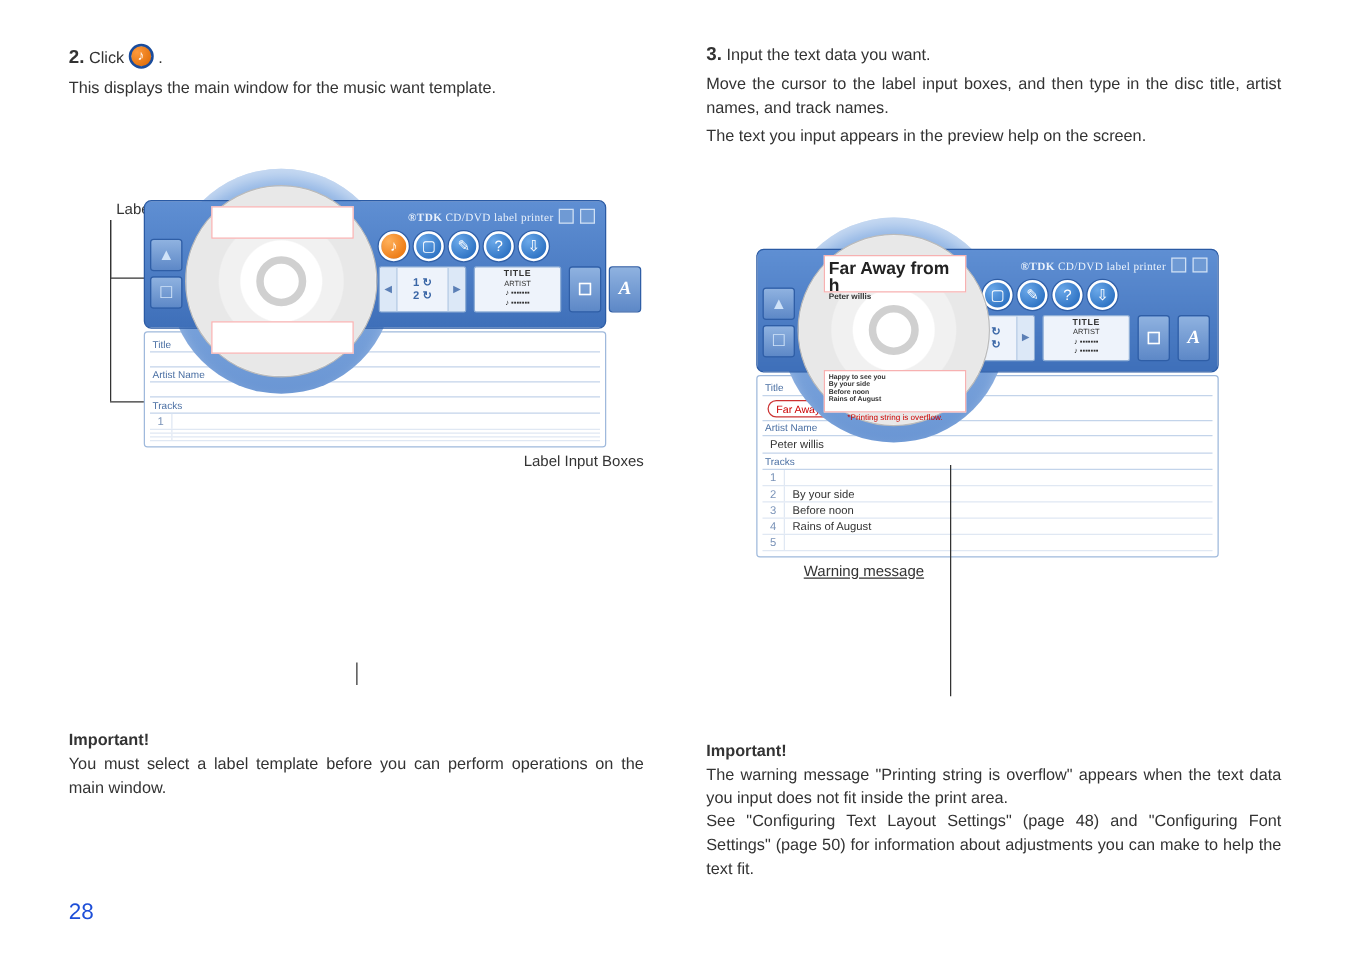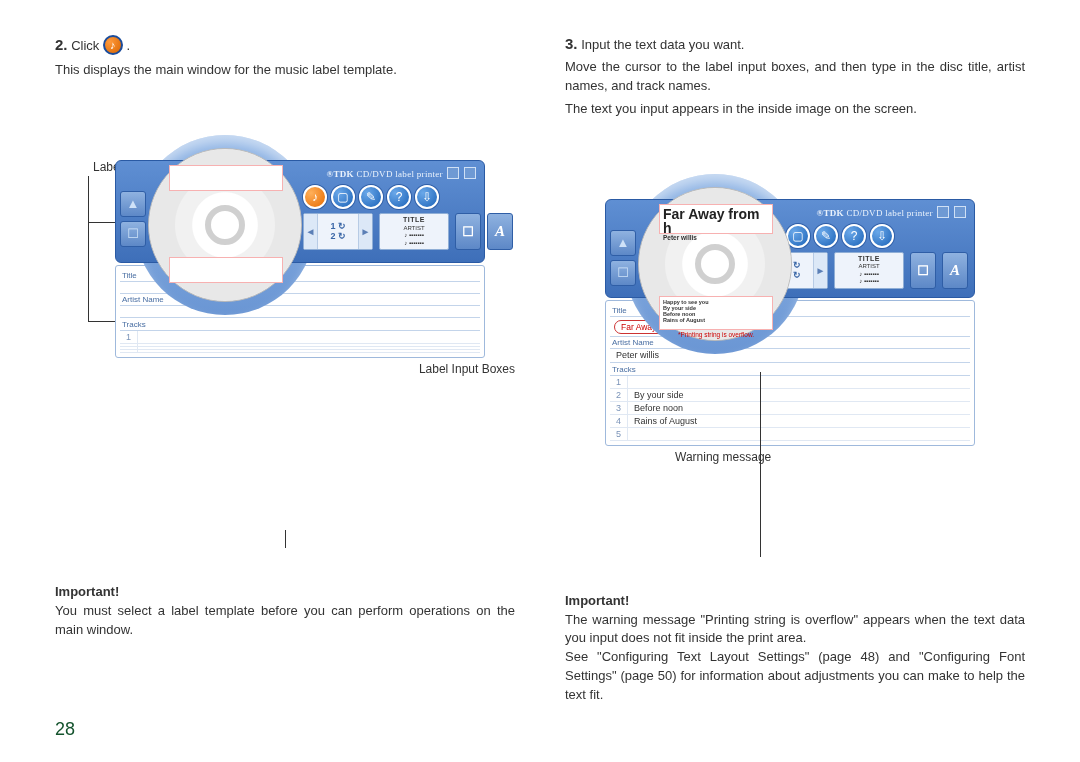--- a/index.html
+++ b/index.html
@@ -86,40 +86,40 @@
   .sq-btn { width:26px; background:linear-gradient(#8fb2e0,#5d88c7); border-radius:3px; border:1px solid #2f5ea6; display:flex;align-items:center;justify-content:center; color:#fff; font-weight:bold; font-size:13px;}
   .sq-btn.italic{ font-style:italic; font-family:"Times New Roman",serif; font-size:15px;}
   .input-area { background:#fff; border:1px solid #9fb9dc; border-radius:3px; margin-top:2px; padding:4px;}
   .lbl { font-size:8px; color:#4a6fa3; border-bottom:1px solid #c3d4ea; padding:1px 2px;}
   .val { font-size:9px; color:#333; padding:1px 6px 2px 6px; border-bottom:1px solid #c3d4ea; min-height:12px;}
   .tracks-head{ font-size:8px; color:#4a6fa3; padding:2px 2px 1px 2px; border-bottom:1px solid #c3d4ea;}
   .track-row{ display:flex; border-bottom:1px solid #e0e8f3; font-size:9px;}
   .track-row .num{ width:18px; text-align:center; color:#7a93b8; border-right:1px solid #e0e8f3; padding:1px 0;}
   .track-row .txt{ flex:1; padding:1px 6px;}
   .important { font-weight: bold; margin-top: 14px; margin-bottom:3px;}
-  .pg-num { position:absolute; left:55px; bottom:22px; font-size:18px; color:#14532d;}
+  .pg-num { position:absolute; left:55px; bottom:22px; font-size:18px; color:#1d4ed8;}
   .title-overflow { color:#c00; border:1px solid #c33 !important; border-radius:10px; padding:1px 6px !important; display:inline-block; font-size:8.5px; margin:1px 0 0 4px;}
   .warn-msg { color:#c00; font-size:6.5px; text-align:center; }
   .cd-title-big { font-weight:bold; font-size:14px; color:#222; line-height:1.0; }
   .cd-sub { font-size:6.5px; font-weight:bold; color:#333; }
   .cd-tracks { font-size:5.5px; line-height:1.15; font-weight:bold; color:#333;}
 </style>
 </head>
 <body>
 
 <div class="page">
 
   <div class="col">
     <div class="step-line">
       <span class="step-num">2.</span>
       <span>Click</span>
       <span class="step-icon"></span>
       <span> .</span>
     </div>
-    <div class="body-text">This displays the main window for the music label template.</div>
+    <div class="body-text">This displays the main window for the music want template.</div>
 
     <div class="figure-wrap" style="height:410px;">
       <div class="callout-top">
         <div class="callout" style="margin-left:30px;">Label Preview Image</div>
         <div style="position:absolute;left:25px;top:16px;width:1px;height:46px;background:#333;"></div>
         <div style="position:absolute;left:25px;top:62px;width:75px;height:1px;background:#333;"></div>
         <div style="position:absolute;left:25px;top:16px;width:1px;height:145px;background:#333;"></div>
         <div style="position:absolute;left:25px;top:161px;width:75px;height:1px;background:#333;"></div>
       </div>
 
@@ -213,21 +213,21 @@
     <div class="important">Important!</div>
     <div class="body-text">You must select a label template before you can perform operations on the main window.</div>
   </div>
 
   <div class="col">
     <div class="step-line">
       <span class="step-num">3.</span>
       <span>Input the text data you want.</span>
     </div>
     <div class="body-text">Move the cursor to the label input boxes, and then type in the disc title, artist names, and track names.</div>
-    <div class="body-text" style="margin-top:4px;">The text you input appears in the inside image on the screen.</div>
+    <div class="body-text" style="margin-top:4px;">The text you input appears in the preview help on the screen.</div>
 
     <div class="figure-wrap" style="height:380px;">
       <div class="app" style="margin-left:40px;">
         <div class="cd-bulge"></div>
         <div class="cd">
           <div class="cd-field top" style="height:30px;">
             <div class="cd-title-big">Far Away from h</div>
             <div class="cd-sub">Peter willis</div>
           </div>
           <div class="cd-hole"></div>
@@ -309,21 +309,21 @@
               <div class="txt">Rains of August</div>
             </div>
           <div class="track-row">
               <div class="num">5</div>
               <div class="txt"></div>
             </div>
         </div>
       </div>
 
       <div style="position:absolute;left:195px;bottom:22px;width:1px;height:185px;background:#333;"></div>
-      <div class="callout-bottom" style="text-align:left;margin-left:110px;">
+      <div class="callout-bottom" style="text-align:left;margin-left:78px;text-decoration:underline;">
         <span>Warning message</span>
       </div>
     </div>
 
     <div class="important">Important!</div>
     <div class="body-text" style="white-space:pre-line;">The warning message "Printing string is overflow" appears when the text data you input does not fit inside the print area.
 See "Configuring Text Layout Settings" (page 48) and "Configuring Font Settings" (page 50) for information about adjustments you can make to help the text fit.</div>
   </div>
 </div>
 

